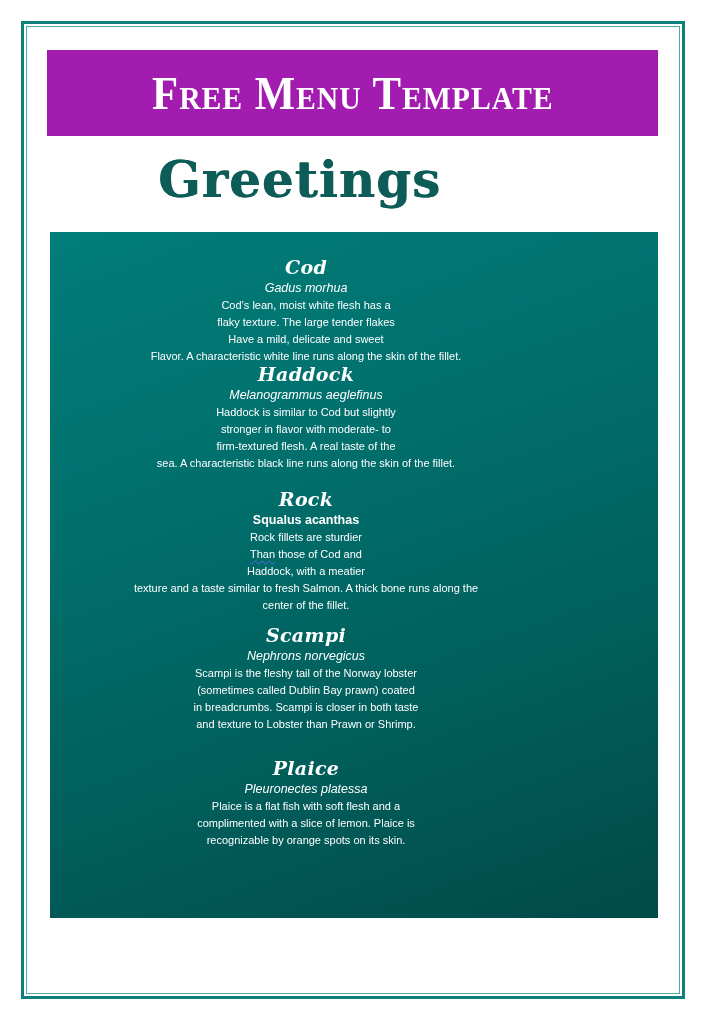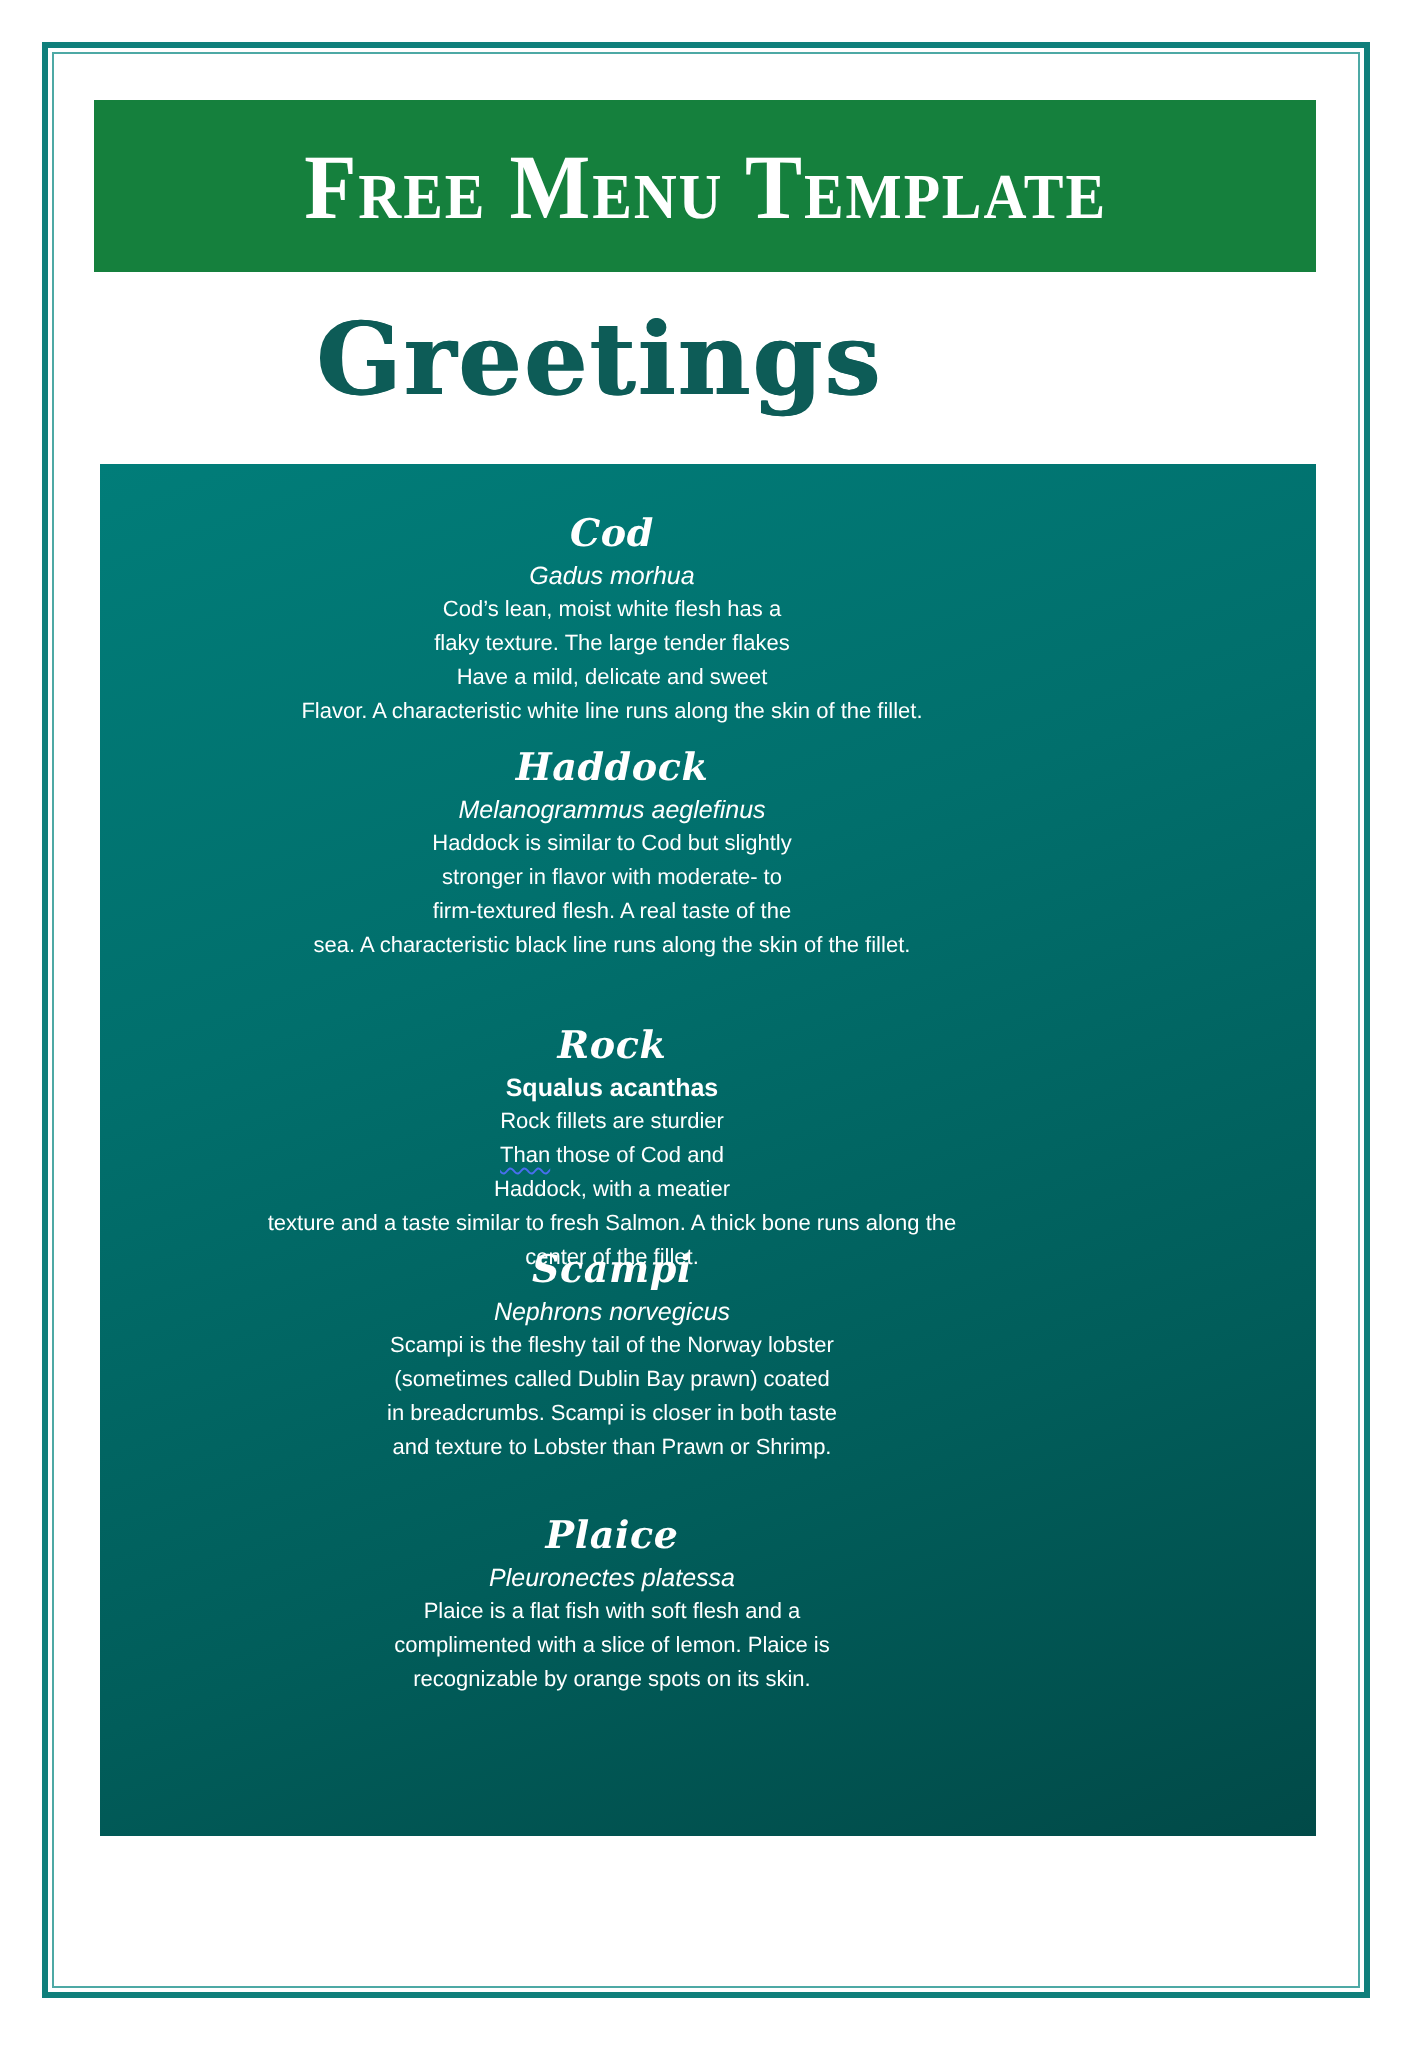--- a/index.html
+++ b/index.html
@@ -9,21 +9,21 @@
     position: absolute; left: 21px; top: 21px; width: 664px; height: 978px;
     box-sizing: border-box; border: 3px solid #0f7f7b;
   }
   .page-border-inner {
     position: absolute; left: 26px; top: 26px; width: 654px; height: 968px;
     box-sizing: border-box; border: 1px solid #4ea9a5;
   }
 
   .title-banner {
     position: absolute; left: 47px; top: 50px; width: 611px; height: 86px;
-    background: #15803d;
+    background: #a21caf;
     display: flex; align-items: center; justify-content: center;
   }
   .title-text {
     color: #ffffff;
     font-family: "Liberation Serif", "DejaVu Serif", serif;
     font-weight: bold;
     font-size: 46px;
     font-variant: small-caps;
     letter-spacing: 1px;
     transform: scaleX(0.93);
@@ -91,30 +91,30 @@
 
   <div class="menu-item" style="top:22px;">
     <div class="item-name">Cod</div>
     <div class="item-latin">Gadus morhua</div>
     <div class="item-line">Cod’s lean, moist white flesh has a</div>
     <div class="item-line">flaky texture. The large tender flakes</div>
     <div class="item-line">Have a mild, delicate and sweet</div>
     <div class="item-line">Flavor. A characteristic white line runs along the skin of the fillet.</div>
   </div>
 
-  <div class="menu-item" style="top:139px;">
+  <div class="menu-item" style="top:129px;">
     <div class="item-name">Haddock</div>
     <div class="item-latin">Melanogrammus aeglefinus</div>
     <div class="item-line">Haddock is similar to Cod but slightly</div>
     <div class="item-line">stronger in flavor with moderate- to</div>
     <div class="item-line">firm-textured flesh. A real taste of the</div>
     <div class="item-line">sea. A characteristic black line runs along the skin of the fillet.</div>
   </div>
 
-  <div class="menu-item" style="top:254px;margin-top:24px;">
+  <div class="menu-item" style="top:254px;">
     <div class="item-name">Rock</div>
     <div class="item-latin bold">Squalus acanthas</div>
     <div class="item-line">Rock fillets are sturdier</div>
     <div class="item-line"><span class="spell-underline">Than</span><span style="white-space:pre;"> those of Cod and</span></div>
     <div class="item-line">Haddock, with a meatier</div>
     <div class="item-line">texture and a taste similar to fresh Salmon. A thick bone runs along the</div>
     <div class="item-line">center of the fillet.</div>
   </div>
 
   <div class="menu-item" style="top:390px;">

